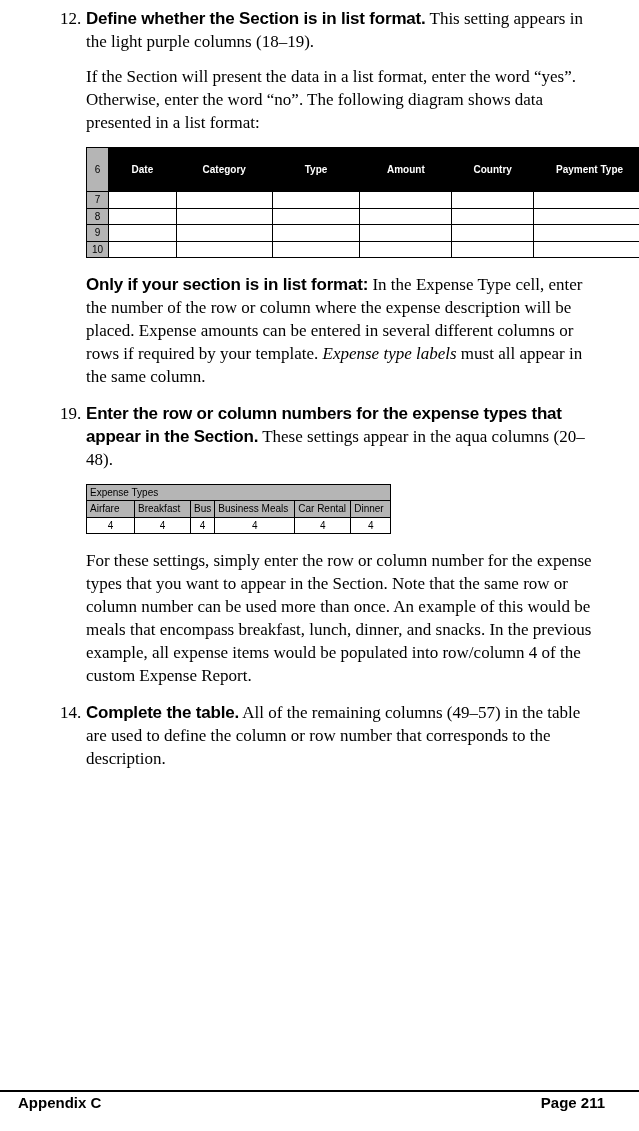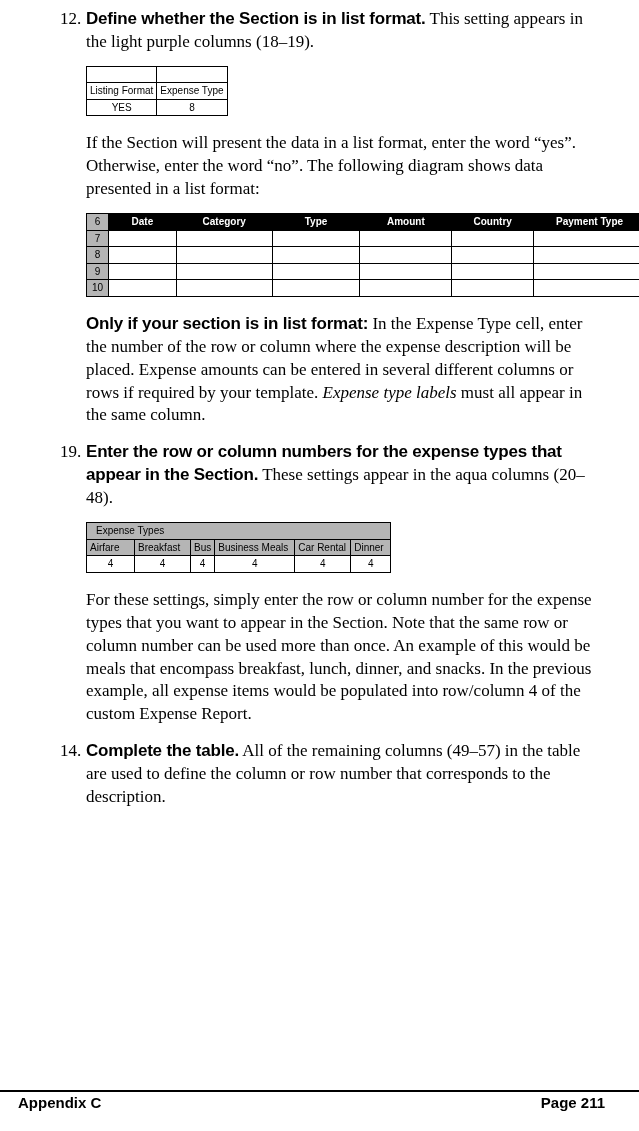--- a/index.html
+++ b/index.html
@@ -56,33 +56,33 @@
     font-weight: normal;
     background: #fff;
   }
   
   table.listing td, table.listing th { height: 14px; }
   table.listing .c1 { width: 64px; }
   table.listing .c2 { width: 68px; }
 
   
   table.grid { width: 560px; }
-  table.grid th { background: #000; color: #fff; font-weight: bold; font-size: 10px; padding: 1px 2px; }
+  table.grid th { background: #000; color: #fff; font-weight: bold; font-size: 10px; padding: 15px 2px; }
   table.grid td.rownum { background: #b5b5b5; width: 22px; font-size: 10px; }
   table.grid td.cell { height: 14px; }
   table.grid .col-date { width: 68px; }
   table.grid .col-cat { width: 96px; }
   table.grid .col-type { width: 88px; }
   table.grid .col-amount { width: 92px; }
   table.grid .col-country { width: 82px; }
   table.grid .col-ptype { width: 112px; }
 
   
   table.etypes td, table.etypes th { height: 14px; }
-  table.etypes th { background: #b5b5b5; text-align: left; padding-left: 9px; font-size: 10px; }
+  table.etypes th { background: #b5b5b5; text-align: left; padding-left: 3px; font-size: 10px; }
   table.etypes td.hdr { background: #b5b5b5; font-size: 10px; text-align: left; padding-left: 3px; }
   table.etypes .c { width: 48px; }
   table.etypes .c-wide { width: 80px; }
   table.etypes .c-mid { width: 56px; }
   table.etypes .c-sm { width: 24px; }
   table.etypes .c-dinner { width: 40px; }
 
   .footer-rule {
     border: none;
     border-top: 2px solid #000;
@@ -103,38 +103,20 @@
 
 <div class="page">
 
   <div class="item">
     <div class="item-num">12.</div>
     <div class="item-body">
       <div class="para">
         <span class="bold-narrow">Define whether the Section is in list format.</span><span> This setting appears in the light purple columns (18–19).</span>
       </div>
 
-      <div class="tbl-wrap">
-        <table class="excel listing">
-          <tbody>
-              <tr>
-            <td class="c1">&nbsp;</td>
-            <td class="c2">&nbsp;</td>
-          </tr>
-          <tr>
-            <td class="c1">Listing Format</td>
-            <td class="c2">Expense Type</td>
-          </tr>
-          <tr>
-            <td class="c1">YES</td>
-            <td class="c2">8</td>
-          </tr>
-        </tbody>
-          </table>
-      </div>
 
       <div class="para">If the Section will present the data in a list format, enter the word “yes”. Otherwise, enter the word “no”. The following diagram shows data presented in a list format:</div>
 
       <div class="tbl-wrap">
         <table class="excel grid">
           <tbody>
               <tr>
             <td class="rownum">6</td>
             <th class="col-date">Date</th>
             <th class="col-cat">Category</th>

